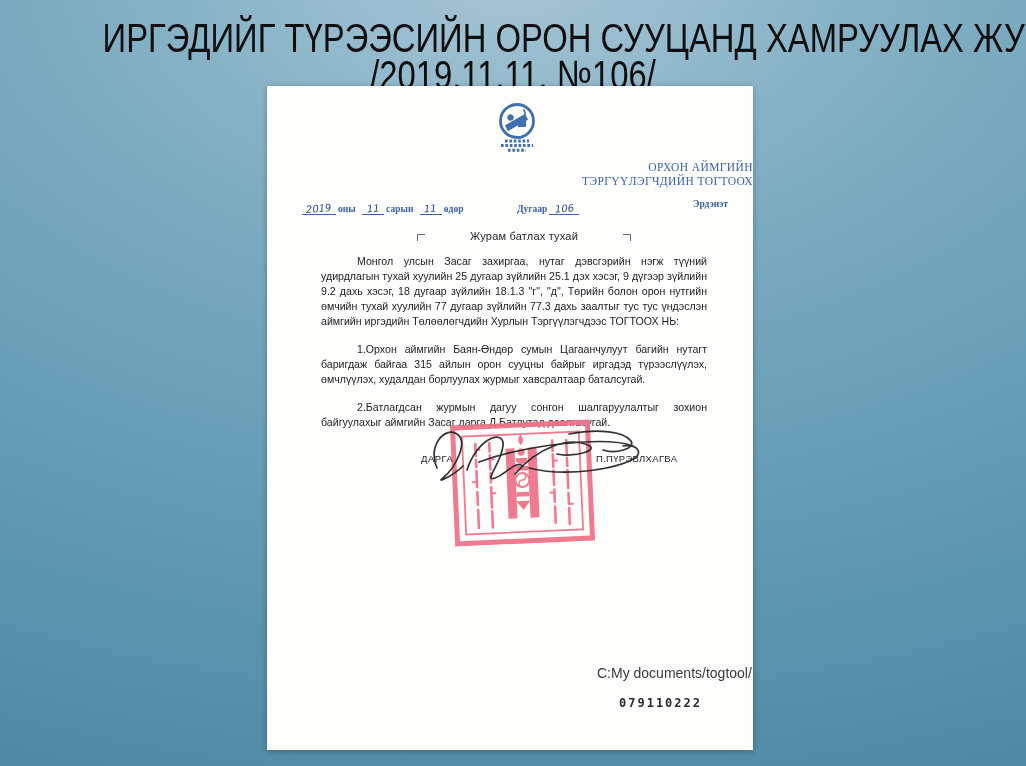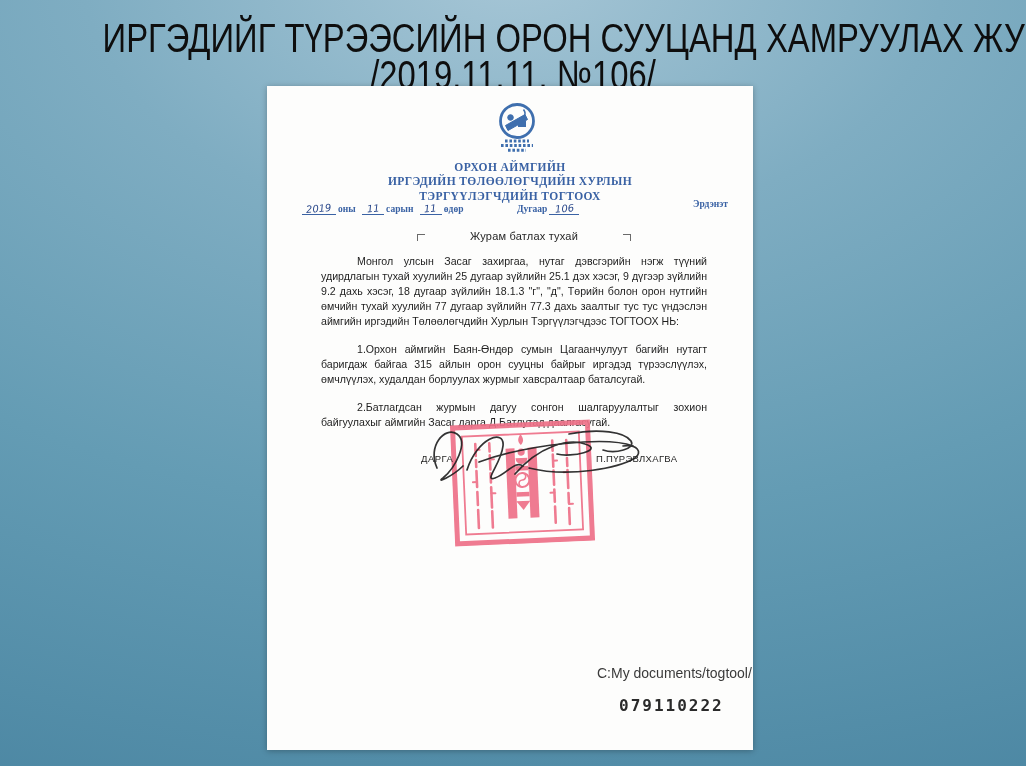--- a/index.html
+++ b/index.html
@@ -35,23 +35,23 @@
   }
 
   .emblem {
     position: absolute; top: 12px; left: 50%;
     transform: translateX(-50%) translateX(7px);
     width: 52px; height: 60px;
   }
 
   .org-header {
     position: absolute; top: 74px; left: 0; width: 100%;
-    text-align: center;
+    text-align: right;
     font-family: "Liberation Serif", serif;
-    font-weight: bold;
+    font-weight: normal;
     font-size: 11.5px; line-height: 1.24;
     color: #3a62a4; letter-spacing: .4px;
   }
 
   .form-label {
     font-family: "Liberation Serif", serif;
     font-weight: bold; font-size: 9.5px; color: #3a62a4;
   }
   .blank {
     display: inline-block;
@@ -99,21 +99,21 @@
   .sig-title { position: absolute; left: 154px; top: 367px; font-size: 9.5px; color: #1f1f1f; letter-spacing: .5px; }
   .sig-name  { position: absolute; left: 329px; top: 367px; font-size: 9.5px; color: #1f1f1f; letter-spacing: .3px; }
 
   .footer-path {
     position: absolute; left: 330px; top: 579px;
     font-size: 14px; color: #3a3a3a;
   }
   .footer-number {
     position: absolute; left: 352px; top: 610px;
     font-family: "DejaVu Sans Mono", monospace;
-    font-size: 16px; font-weight: bold; color: #2a2a2a;
+    font-size: 12px; font-weight: bold; color: #2a2a2a;
     letter-spacing: 2px;
   }
 </style>
 </head>
 <body>
 
 <div class="slide">
 
   <div class="slide-title">
     <span class="title-line">ИРГЭДИЙГ ТҮРЭЭСИЙН ОРОН СУУЦАНД ХАМРУУЛАХ ЖУРАМ</span>
@@ -134,21 +134,20 @@
         <g stroke="#3f6fae" fill="none">
           <line x1="14" y1="43" x2="38" y2="43" stroke-width="3" stroke-dasharray="2.6 1.8"></line>
           <line x1="10" y1="47.6" x2="42" y2="47.6" stroke-width="3" stroke-dasharray="2.6 1.8"></line>
           <line x1="17" y1="52.2" x2="35" y2="52.2" stroke-width="3" stroke-dasharray="2.6 1.8"></line>
         </g>
       </svg>
     </div>
 
     <div class="org-header">
       <div>ОРХОН АЙМГИЙН</div>
-      <div>ИРГЭДИЙН ТӨЛӨӨЛӨГЧДИЙН ХУРЛЫН</div>
       <div>ТЭРГҮҮЛЭГЧДИЙН ТОГТООХ</div>
     </div>
 
     <span class="date-group">
       <span class="blank w34"><span class="hw">2019</span></span><span class="form-label">оны</span>
       <span class="blank w22"><span class="hw">11</span></span><span class="form-label">сарын</span>
       <span class="blank w22"><span class="hw">11</span></span><span class="form-label">өдөр</span>
     </span>
 
     <span class="number-group">

